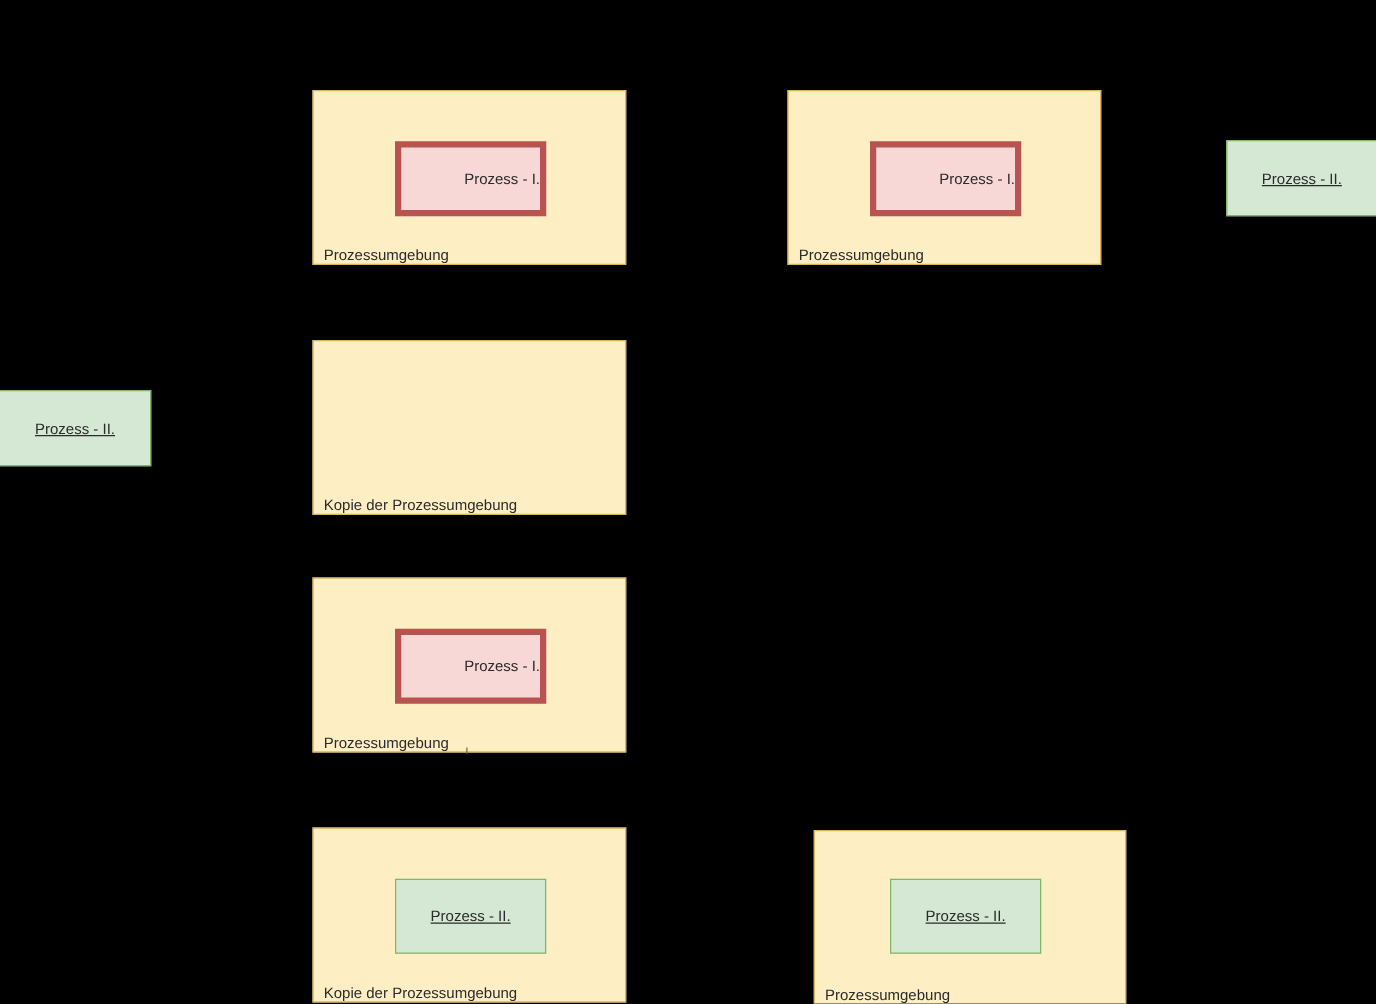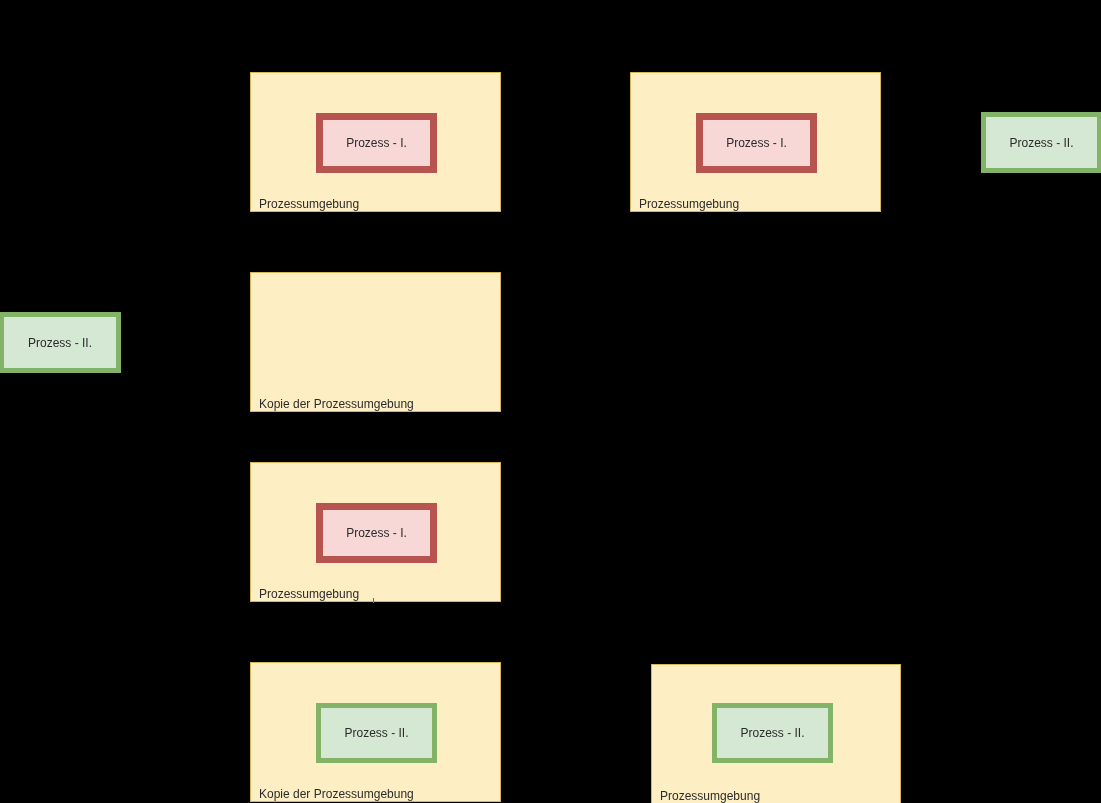--- a/index.html
+++ b/index.html
@@ -39,25 +39,27 @@
     align-items: center;
     justify-content: center;
     font-size: 12px;
     line-height: 14px;
     color: #2b2b2b;
     white-space: nowrap;
     font-family: "Liberation Sans", "DejaVu Sans", sans-serif;
   }
   .proc-pink {
     background: #f8d7d7;
-    border: 7px solid #f97316;
+    border: 5px solid #f97316;
+    justify-content: flex-end;
   }
   .proc-green {
     background: #d5e8d4;
-    border: 5px solid #8b5cf6;
+    border: 1px solid #8b5cf6;
+    text-decoration: underline;
   }
   .edge-tick {
     position: absolute;
     width: 1px;
     height: 5px;
     background: #7a6a3a;
   }
 </style>
 </head>
 <body>

